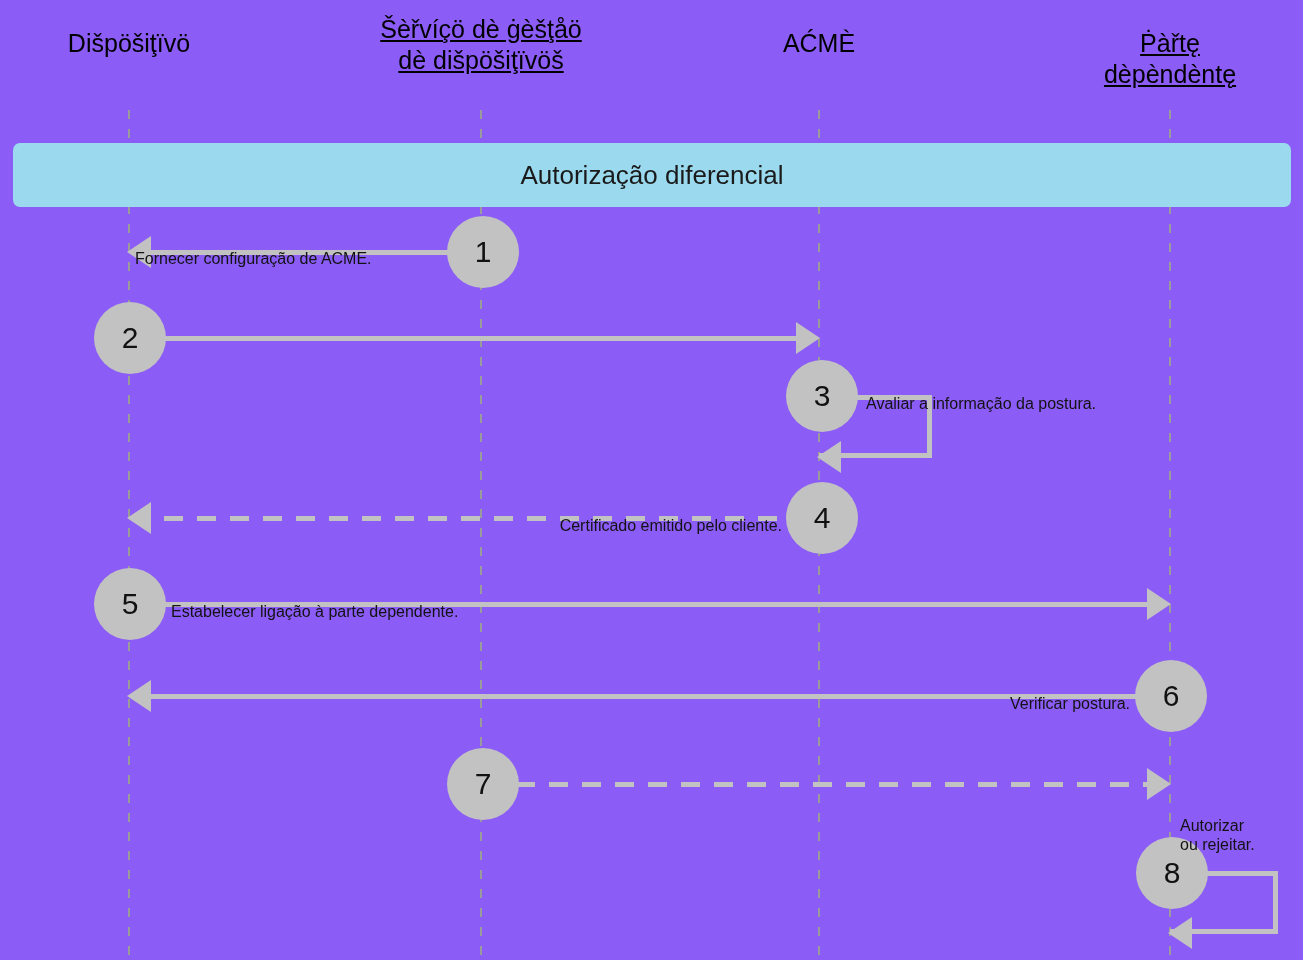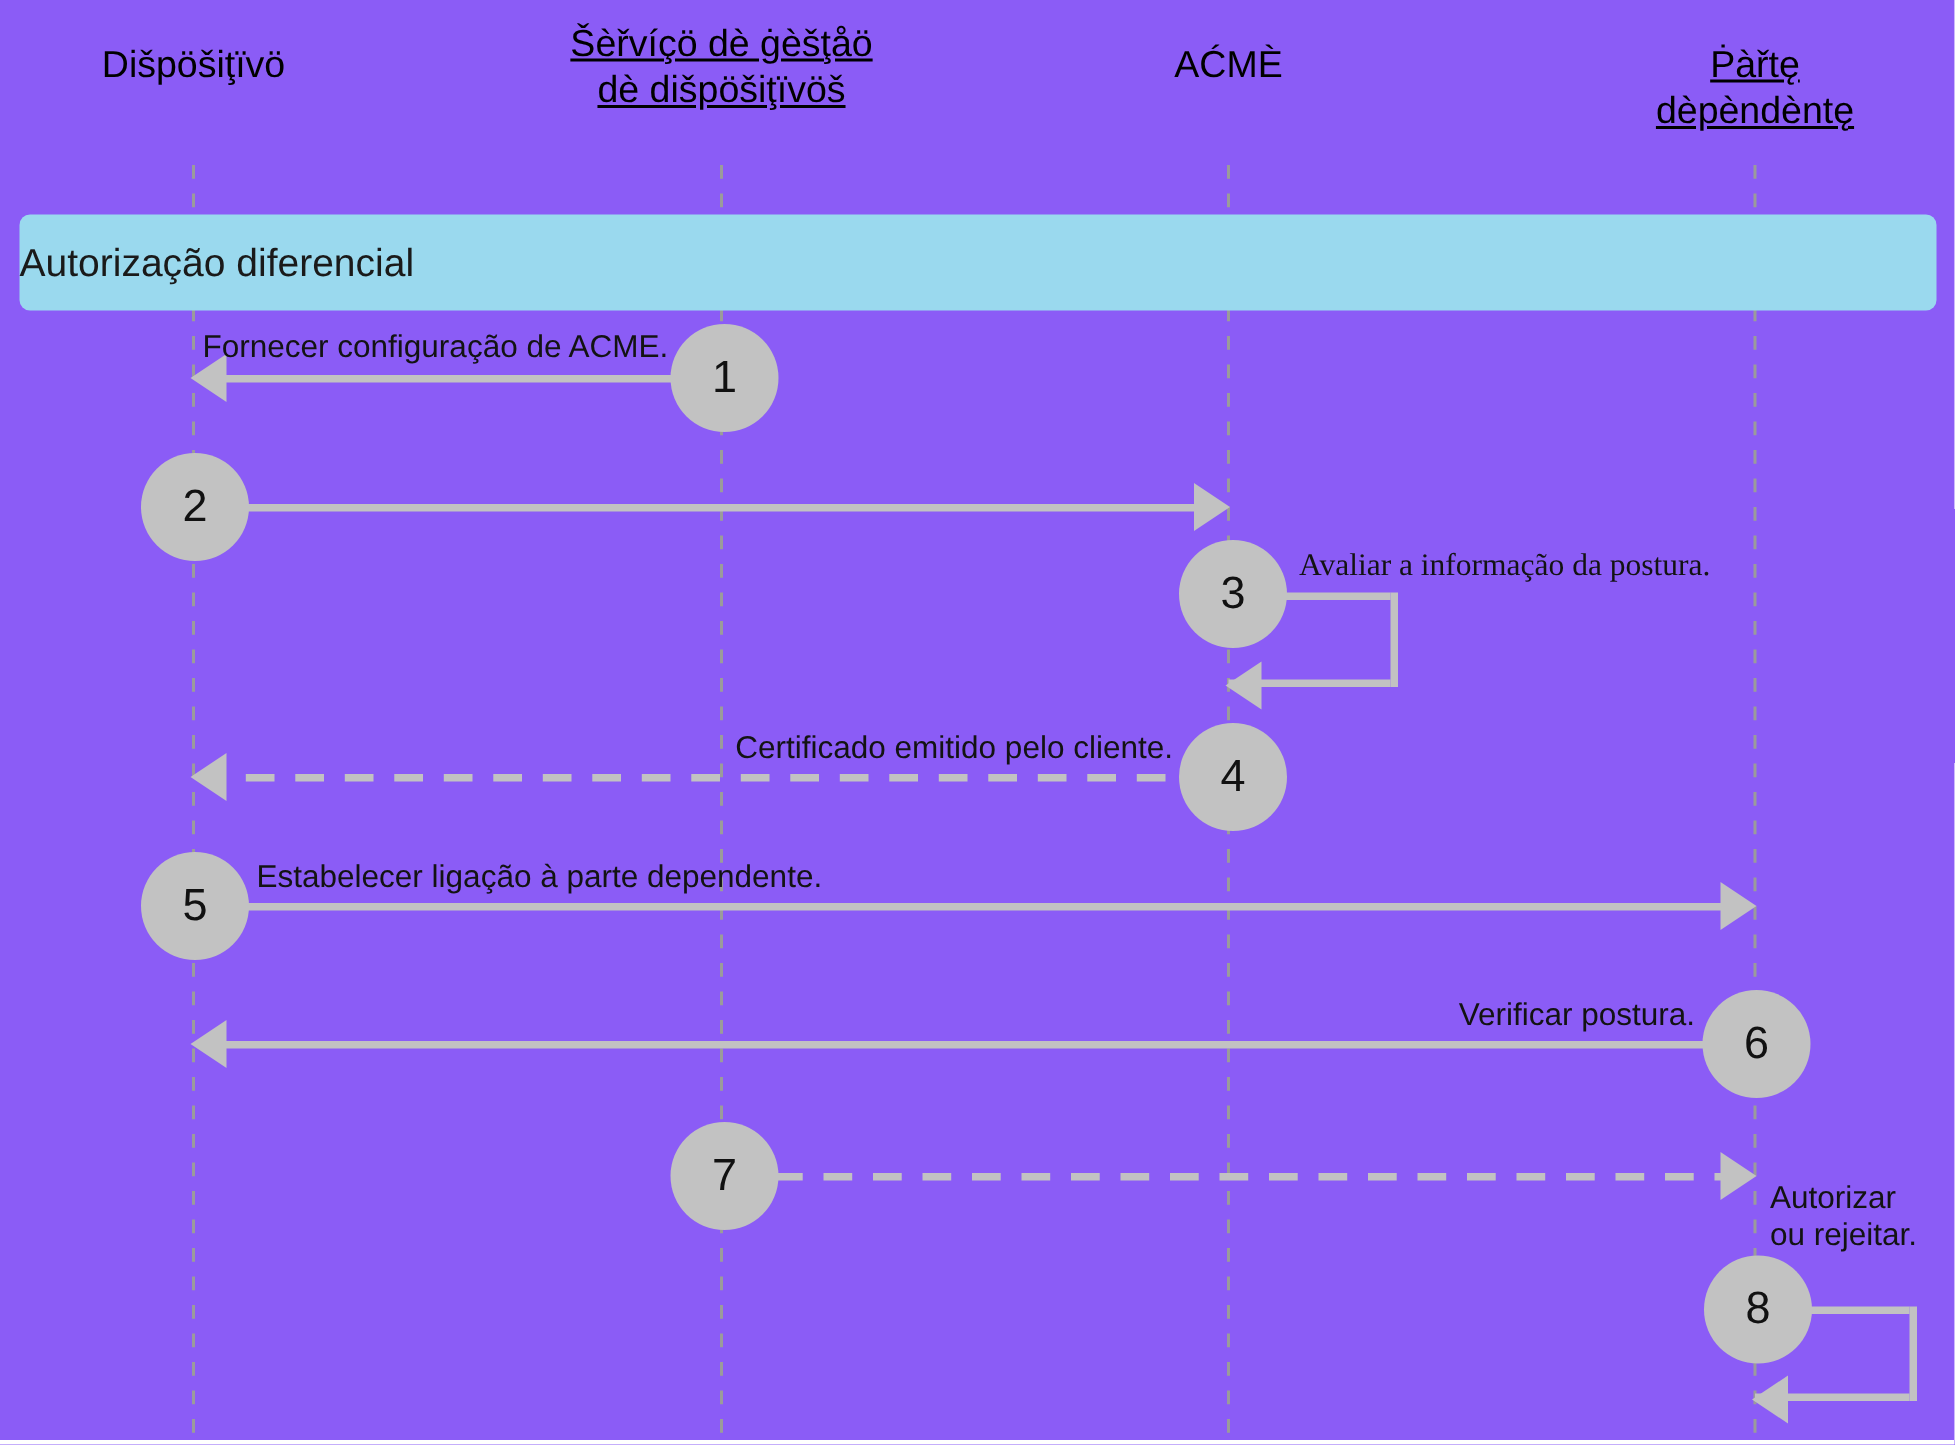--- a/index.html
+++ b/index.html
@@ -37,21 +37,21 @@
     transform: translateX(-1px);
   }
 
   
   .phase-banner {
     position: absolute;
     background: #9ad9ee;
     border-radius: 7px;
     display: flex;
     align-items: center;
-    justify-content: flex-start;
+    justify-content: center;
   }
   .phase-banner-label {
     font-size: 26px;
     color: #1a1a1a;
   }
 
   
   .msg-line {
     position: absolute;
     height: 5px;
@@ -115,25 +115,26 @@
     align-items: center;
     justify-content: center;
     color: #111111;
     font-size: 30px;
     transform: translate(-50%, -50%);
   }
 
   
   .msg-label {
     position: absolute;
-    font-size: 21px;
+    font-size: 16px;
     color: #111111;
     line-height: 1.2;
     white-space: pre-line;
     color: #131313;
+    margin-top: 30px;
   }
   .msg-label.align-left  { text-align: left;  }
   .msg-label.align-right { text-align: center; transform: translateX(-100%); }
 </style>
 </head>
 <body>
 
 <div id="canvas">
 
   <div class="participant-header" style="left:129px; top:28px;">Dišpöšiţïvö</div>
@@ -160,21 +161,21 @@
   <div class="arrowhead right" style="left:796px; top:322px;"></div>
   <div class="step-badge" style="left:130px; top:338px; width:72px; height:72px;">2</div>
 
   <div class="self-loop" style="left:819px; top:395px; width:113px; height:63px;">
     <div class="seg-top"></div>
     <div class="seg-right"></div>
     <div class="seg-bottom"></div>
   </div>
   <div class="arrowhead left" style="left:817px; top:441px;"></div>
   <div class="step-badge" style="left:822px; top:396px; width:72px; height:72px;">3</div>
-  <div class="msg-label align-left" style="left:866px; top:364px;font-family:Liberation Serif, serif;">Avaliar a informação da postura.</div>
+  <div class="msg-label align-left" style="left:866px; top:364px;">Avaliar a informação da postura.</div>
 
   <div class="msg-line dashed-rtl" style="left:150px; top:516px; width:648px;"></div>
   <div class="arrowhead left" style="left:127px; top:502px;"></div>
   <div class="step-badge" style="left:822px; top:518px; width:72px; height:72px;">4</div>
   <div class="msg-label align-right" style="left:782px; top:486px;">Certificado emitido pelo cliente.</div>
 
   <div class="msg-line" style="left:164px; top:602px; width:985px;"></div>
   <div class="arrowhead right" style="left:1147px; top:588px;"></div>
   <div class="step-badge" style="left:130px; top:604px; width:72px; height:72px;">5</div>
   <div class="msg-label align-left" style="left:171px; top:572px;">Estabelecer ligação à parte dependente.</div>

